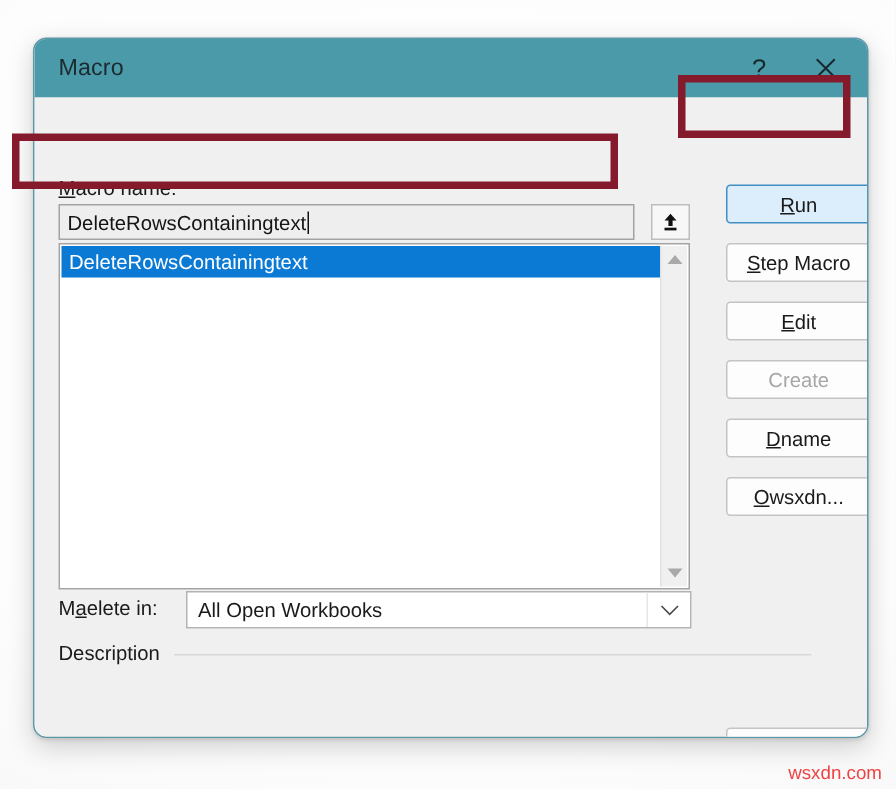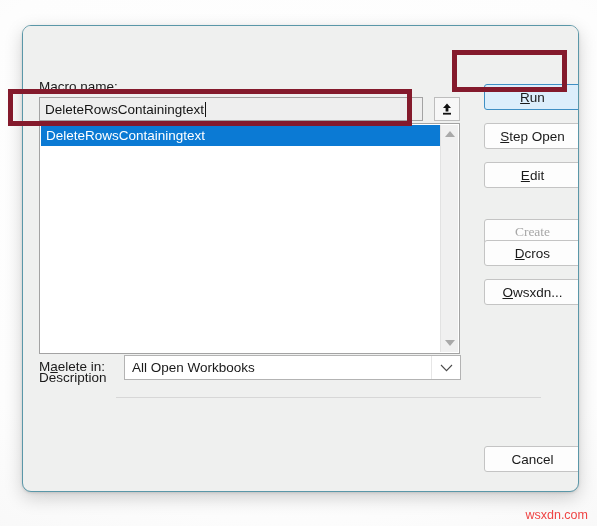--- a/index.html
+++ b/index.html
@@ -81,21 +81,21 @@
 
   .lbl {
     position: absolute;
     font-size: 13.5px;
     color: #1a1a1a;
   }
   .lbl u { text-decoration: underline; text-underline-offset: 1px; }
 
   #lbl-macroname { left: 16px; top: 53px; }
   #lbl-macrosin  { left: 16px; top: 333px; }
-  #lbl-desc      { left: 16px; top: 344px; }
+  #lbl-desc      { left: 16px; top: 363px; }
 
   .desc-rule {
     position: absolute;
     left: 93px;
     top: 371px;
     width: 425px;
     height: 1px;
     background: #d7d7d7;
   }
 
@@ -237,21 +237,21 @@
   .btn u { text-decoration: underline; text-underline-offset: 1px; }
   .btn.primary {
     background: #dceefb;
     border: 1px solid #3f8fc4;
   }
   .btn.disabled { color: #a7a7a7; }
 
   #btn-run       { top: 58px; }
   #btn-stepinto  { top: 97px; }
   #btn-edit      { top: 136px; }
-  #btn-create    { top: 193px; font-family: Liberation Serif, serif; }
+  #btn-create    { top: 175px; }
   #btn-delete    { top: 214px; }
   #btn-options   { top: 253px; }
   #btn-cancel    { top: 420px; }
 
   
   .annot {
     position: absolute;
     border: 5px solid #841a2c;
     box-sizing: border-box;
     pointer-events: none;
@@ -267,20 +267,31 @@
     color: #ef4444;
   }
 </style>
 </head>
 <body>
 
 <div class="page-bg"></div>
 
 <div class="dialog">
 
+  <div class="titlebar">
+    <div class="title-text">Macro</div>
+    <div class="title-btns">
+      <div class="title-btn help">?</div>
+      <div class="title-btn">
+        <svg width="15" height="15" viewBox="0 0 15 15">
+          <path d="M1.5 1.5 L13.5 13.5 M13.5 1.5 L1.5 13.5" stroke="#16282c" stroke-width="1.3" fill="none"></path>
+        </svg>
+      </div>
+    </div>
+  </div>
 
   <div class="dlg-body">
 
     <div class="lbl" id="lbl-macroname">
       <u>M</u><span>acro name:</span>
     </div>
 
     <div class="name-input">
       <span>DeleteRowsContainingtext</span>
         <span class="caret"></span>
@@ -323,32 +334,32 @@
     <div class="lbl" id="lbl-desc">Description</div>
     <div class="desc-rule"></div>
     <div style="position:absolute;left:16px;top:382px;width:502px;height:30px;"></div>
 
     <div class="btn primary" id="btn-run">
       <u>R</u>
         <span>un</span>
     </div>
     <div class="btn" id="btn-stepinto">
       <u>S</u>
-        <span>tep Open</span>
+        <span>tep Macro</span>
     </div>
     <div class="btn" id="btn-edit">
       <u>E</u>
         <span>dit</span>
     </div>
     <div class="btn disabled" id="btn-create">
       <span>Create</span>
     </div>
     <div class="btn" id="btn-delete">
       <u>D</u>
-        <span>cros</span>
+        <span>name</span>
     </div>
     <div class="btn" id="btn-options">
       <u>O</u>
         <span>wsxdn...</span>
     </div>
     <div class="btn" id="btn-cancel">
       <span>Cancel</span>
     </div>
 
   </div>

